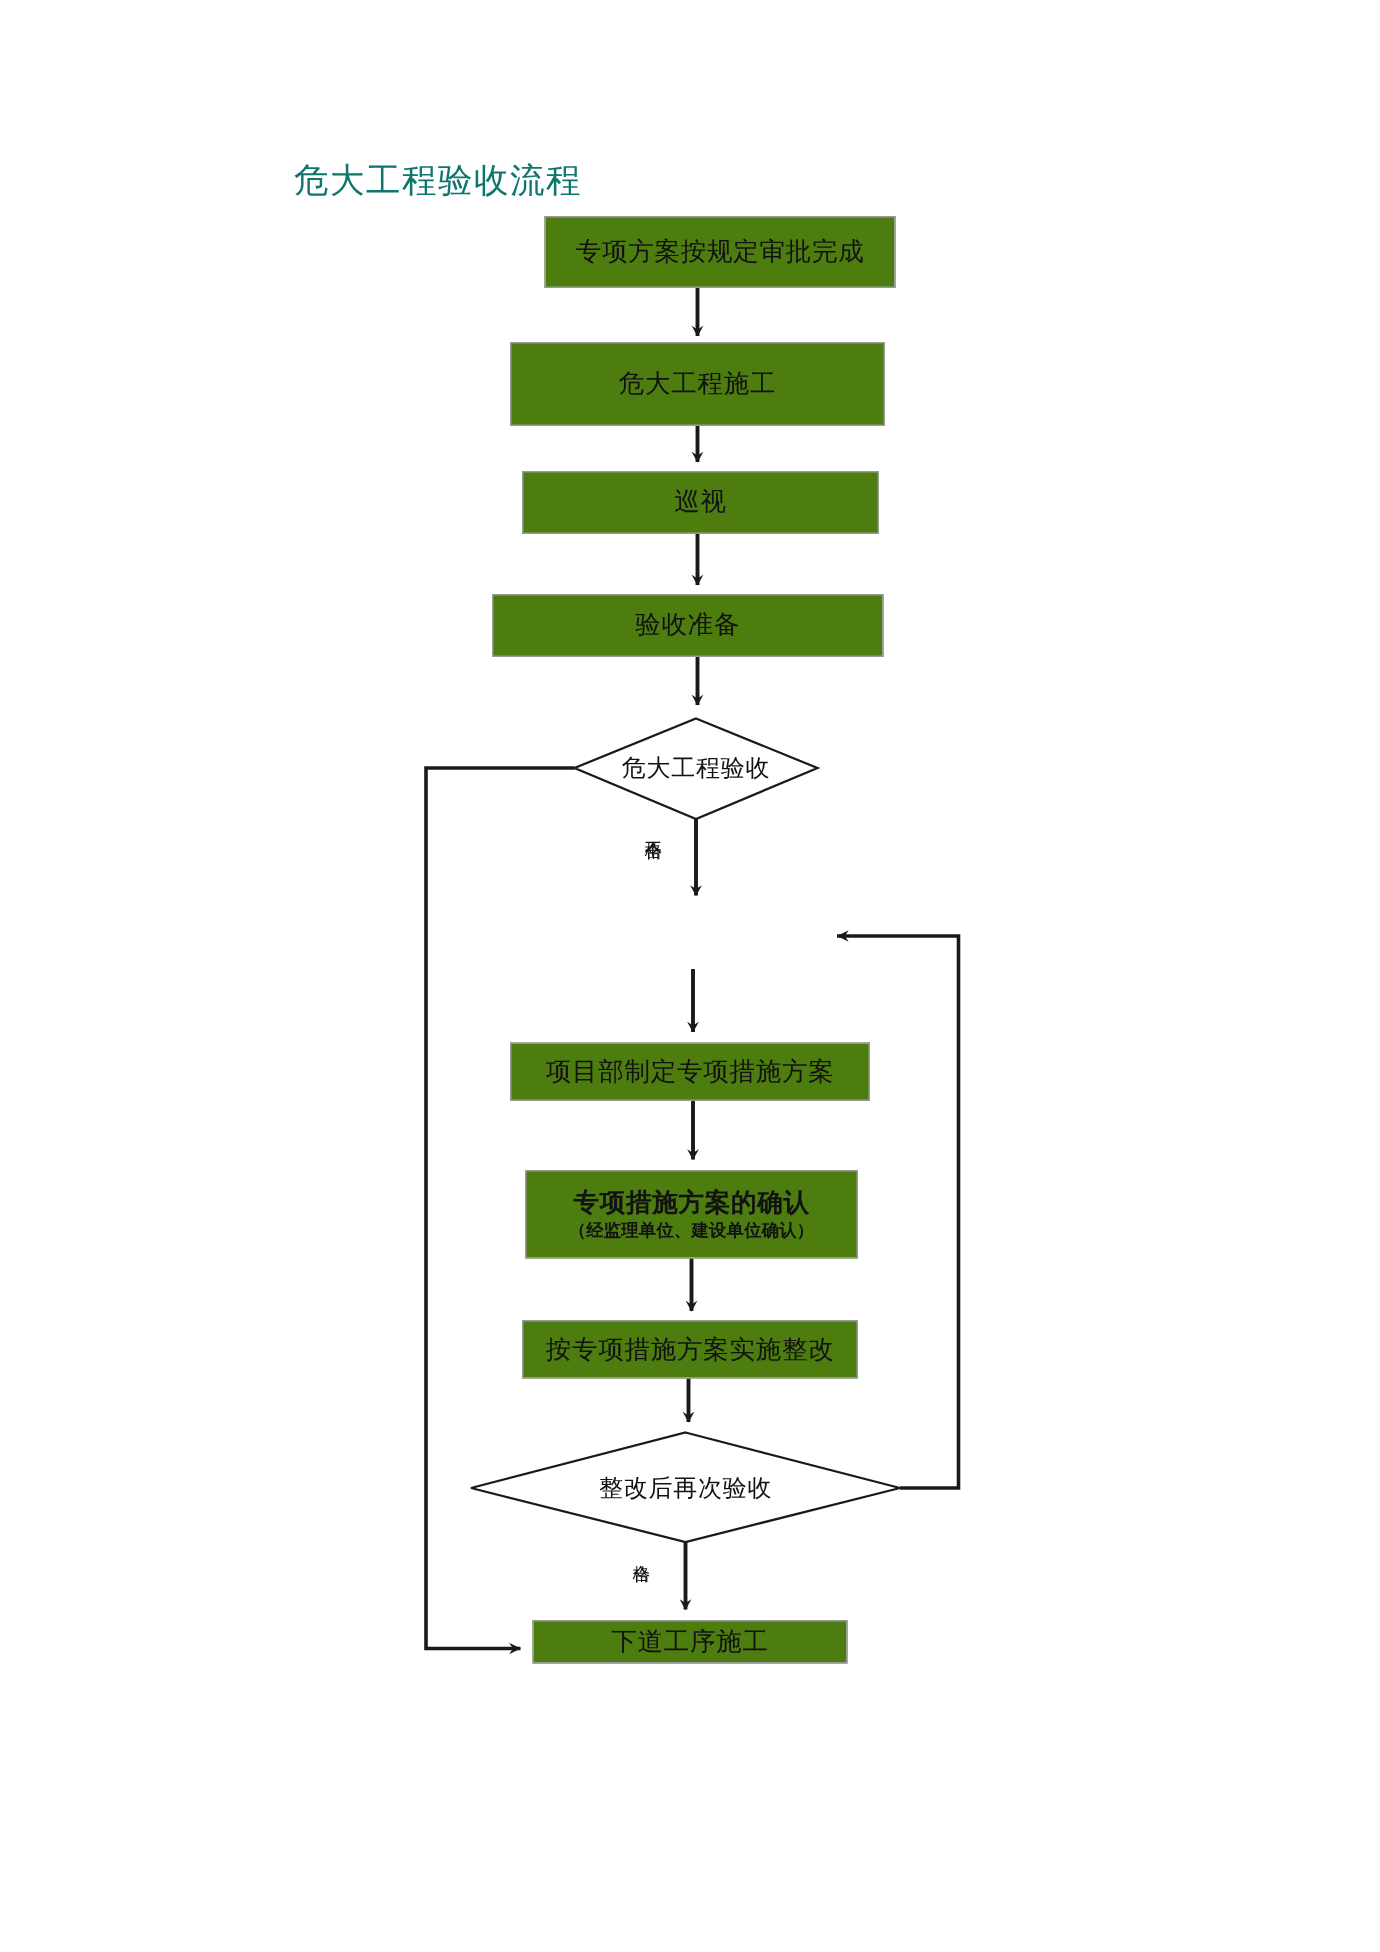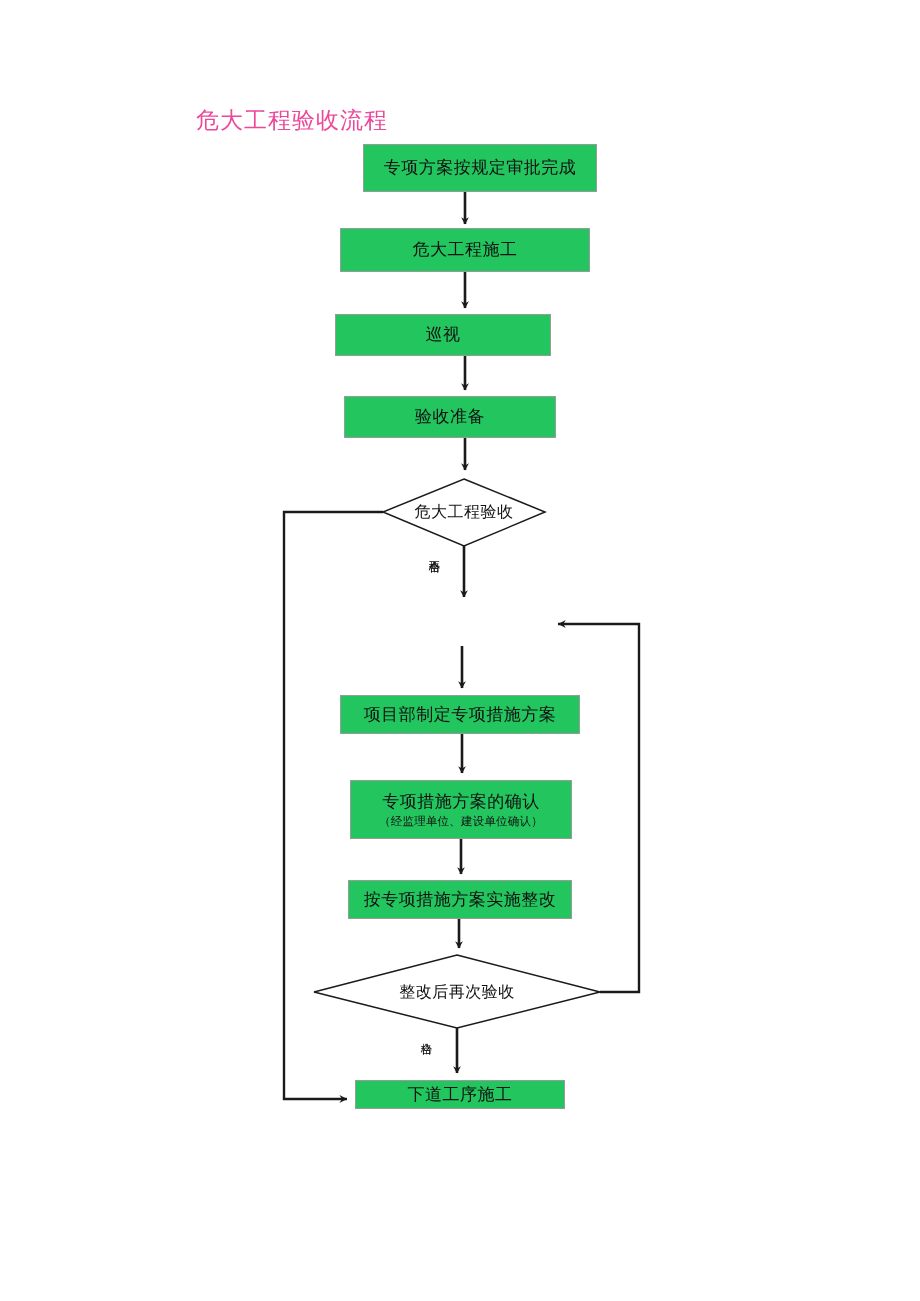--- a/index.html
+++ b/index.html
@@ -26,31 +26,31 @@
     height: 1301px;
   }
   .doc-title {
     position: absolute;
     left: 196px;
     top: 106px;
     font-size: 23px;
     line-height: 30px;
     letter-spacing: 1px;
     white-space: nowrap;
-    color: #ec4899;
+    color: #0f766e;
   }
   .node {
     position: absolute;
     box-sizing: border-box;
     display: flex;
     flex-direction: column;
     align-items: center;
     justify-content: center;
     text-align: center;
-    background: #22c55e;
+    background: #4d7c0f;
     border: 1px solid #9a9a9a;
     color: #121212;
   }
   .node .line1 {
     font-size: 17px;
     line-height: 22px;
     letter-spacing: 0.5px;
     white-space: nowrap;
   }
   .node .line2 {
@@ -118,42 +118,42 @@
 
     <polyline points="383,512 284,512 284,1099 347,1099" fill="none" stroke="#1a1a1a" stroke-width="2.4" marker-end="url(#arrow-right)"></polyline>
 
     <polyline points="600,992 639,992 639,624 558,624" fill="none" stroke="#1a1a1a" stroke-width="2.4" marker-end="url(#arrow-left)"></polyline>
   </svg>
 
   <div class="node" style="left:363px; top:144px; width:234px; height:48px;">
     <span class="line1">专项方案按规定审批完成</span>
   </div>
 
-  <div class="node" style="left:340px; top:228px; width:250px; height:44px;">
+  <div class="node" style="left:340px; top:228px; width:250px; height:56px;">
     <span class="line1">危大工程施工</span>
   </div>
 
-  <div class="node" style="left:335px; top:314px; width:216px; height:42px;">
+  <div class="node" style="left:348px; top:314px; width:238px; height:42px;">
     <span class="line1">巡视</span>
   </div>
 
-  <div class="node" style="left:344px; top:396px; width:212px; height:42px;">
+  <div class="node" style="left:328px; top:396px; width:261px; height:42px;">
     <span class="line1">验收准备</span>
   </div>
 
   <div class="diamond-label" style="left:383px; top:494px; width:162px; height:36px;">
     <span>危大工程验收</span>
   </div>
 
 
   <div class="node" style="left:340px; top:695px; width:240px; height:39px;">
     <span class="line1">项目部制定专项措施方案</span>
   </div>
 
-  <div class="node" style="left:350px; top:780px; width:222px; height:59px;">
+  <div class="node" style="left:350px; top:780px; width:222px; height:59px;font-weight:bold;">
     <span class="line1 small">专项措施方案的确认</span>
     <span class="line2">（经监理单位、建设单位确认）</span>
   </div>
 
   <div class="node" style="left:348px; top:880px; width:224px; height:39px;">
     <span class="line1">按专项措施方案实施整改</span>
   </div>
 
   <div class="diamond-label" style="left:340px; top:974px; width:234px; height:36px;">
     <span>整改后再次验收</span>

